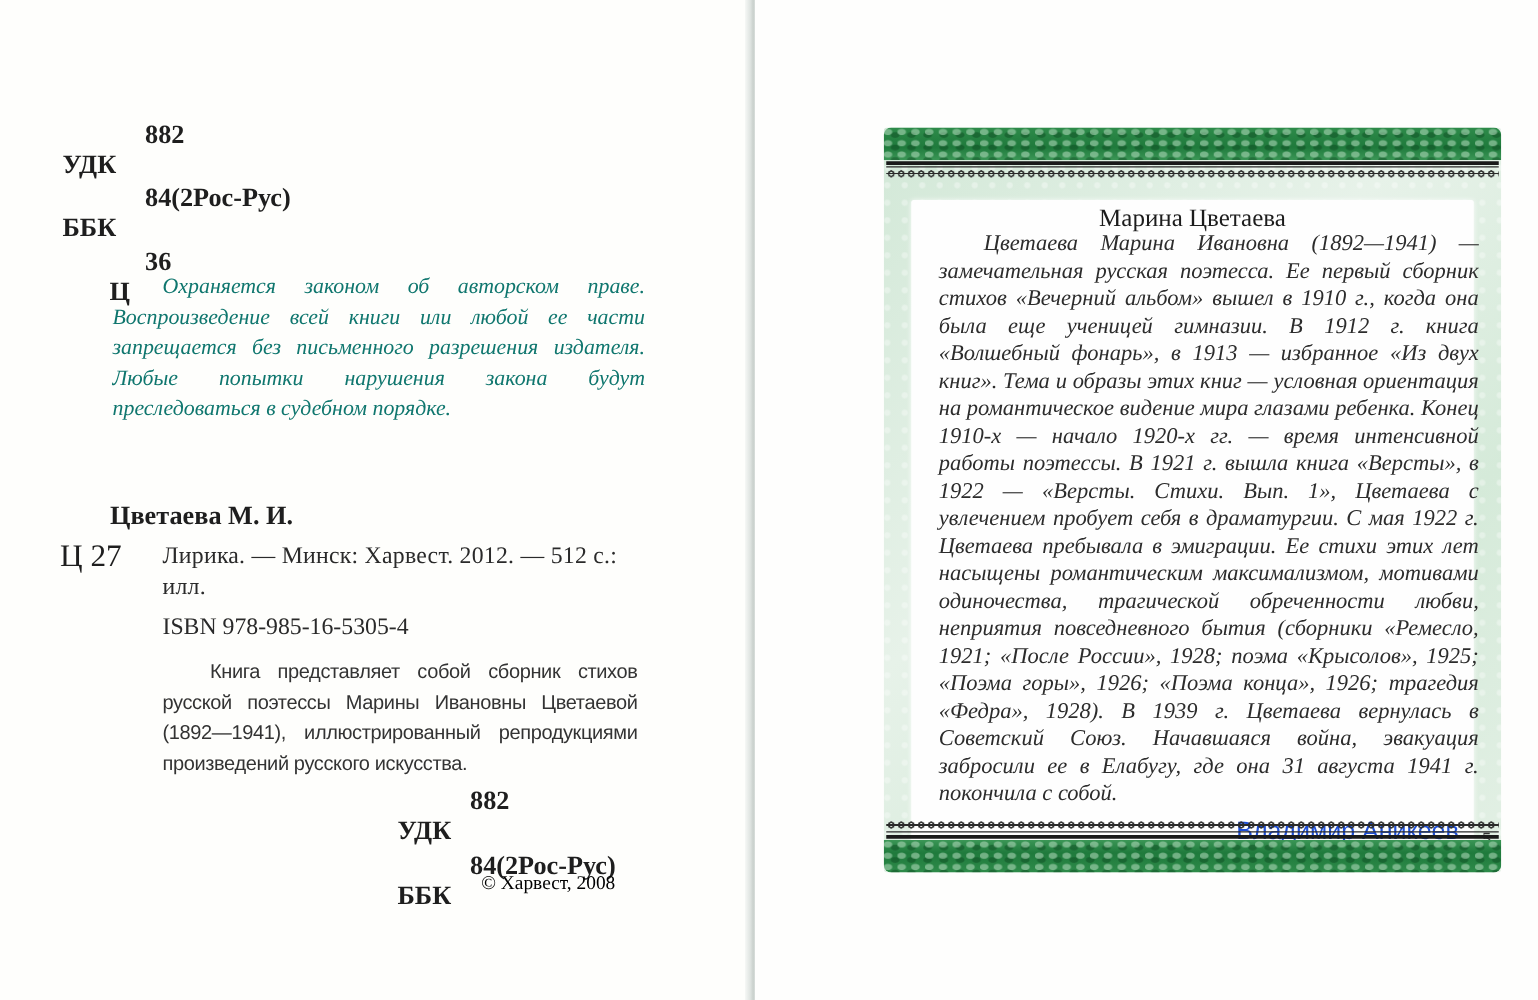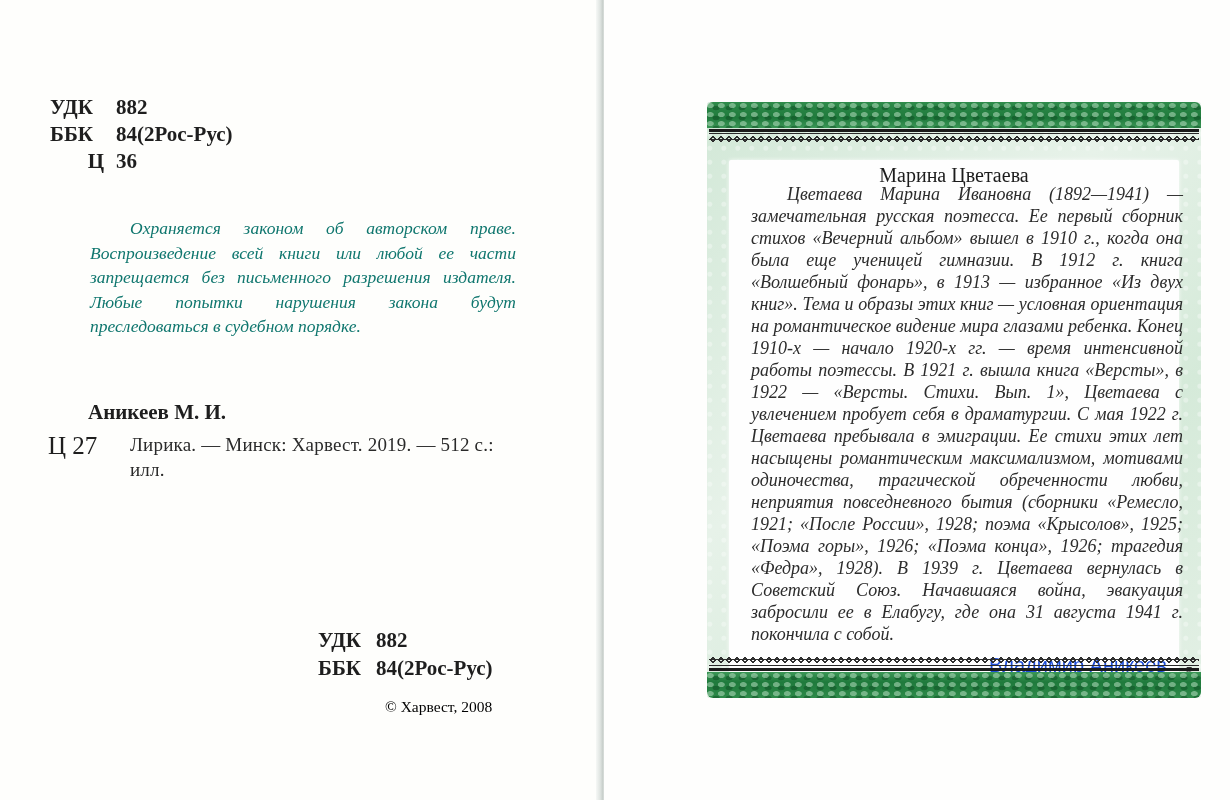--- a/index.html
+++ b/index.html
@@ -10,21 +10,21 @@
   .page-left { position: absolute; left: 0; top: 0; width: 598px; height: 800px; background: #fefefc; }
   .page-right { position: absolute; left: 604px; top: 0; width: 626px; height: 800px; background: #fefefd; }
   .gutter {
     position: absolute; left: 596px; top: 0; width: 12px; height: 800px;
     background: linear-gradient(to right, #f6f8f6 0%, #dfe4e1 35%, #c9d0cc 55%, #eef1ef 80%, #fbfcfb 100%);
   }
 
   
   .udc-block { position: absolute; left: 50px; top: 94px; font-weight: bold; font-size: 21px; line-height: 27px; }
   .udc-row { display: flex; }
-  .udc-key { width: 66px; }
+  .udc-key { width: 66px; margin-top: 24px; }
   .udc-key.indent { text-align: right; padding-right: 12px; width: 66px; }
   .udc-val { }
 
   .copyright-notice {
     position: absolute; left: 90px; top: 216px; width: 426px;
     font-style: italic; font-size: 17.5px; line-height: 24.5px; text-align: justify; color: #0f766e;
   }
   .copyright-notice .first { text-indent: 40px; display: block; }
 
   .catalog-author { position: absolute; left: 88px; top: 400px; font-weight: bold; font-size: 21px; }
@@ -115,23 +115,27 @@
       <div class="udc-row">
         <span class="udc-key indent">Ц</span>
         <span class="udc-val">36</span>
       </div>
     </div>
 
     <div class="copyright-notice">
       <span class="first">Охраняется законом об авторском праве. Воспроизведение всей книги или любой ее части запрещается без письменного разрешения издателя. Любые попытки нарушения закона будут преследоваться в судебном порядке.</span>
     </div>
 
-    <div class="catalog-author">Аникеев М. И.</div>
+    <div class="catalog-author">Цветаева М. И.</div>
     <div class="catalog-code">Ц 27</div>
-    <div class="catalog-desc">Лирика. — Минск: Харвест. 2019. — 512 с.: илл.</div>
+    <div class="catalog-desc">Лирика. — Минск: Харвест. 2012. — 512 с.: илл.</div>
+    <div class="catalog-isbn">ISBN 978-985-16-5305-4</div>
+    <div class="catalog-annotation">
+      <span class="first">Книга представляет собой сборник стихов русской поэтессы Марины Ивановны Цветаевой (1892—1941), иллюстрированный репродукциями произведений русского искусства.</span>
+    </div>
 
     <div class="udc-block-2">
       <div class="udc-row">
         <span class="udc-key">УДК</span>
         <span class="udc-val">882</span>
       </div>
       <div class="udc-row">
         <span class="udc-key">ББК</span>
         <span class="udc-val">84(2Рос-Рус)</span>
       </div>

